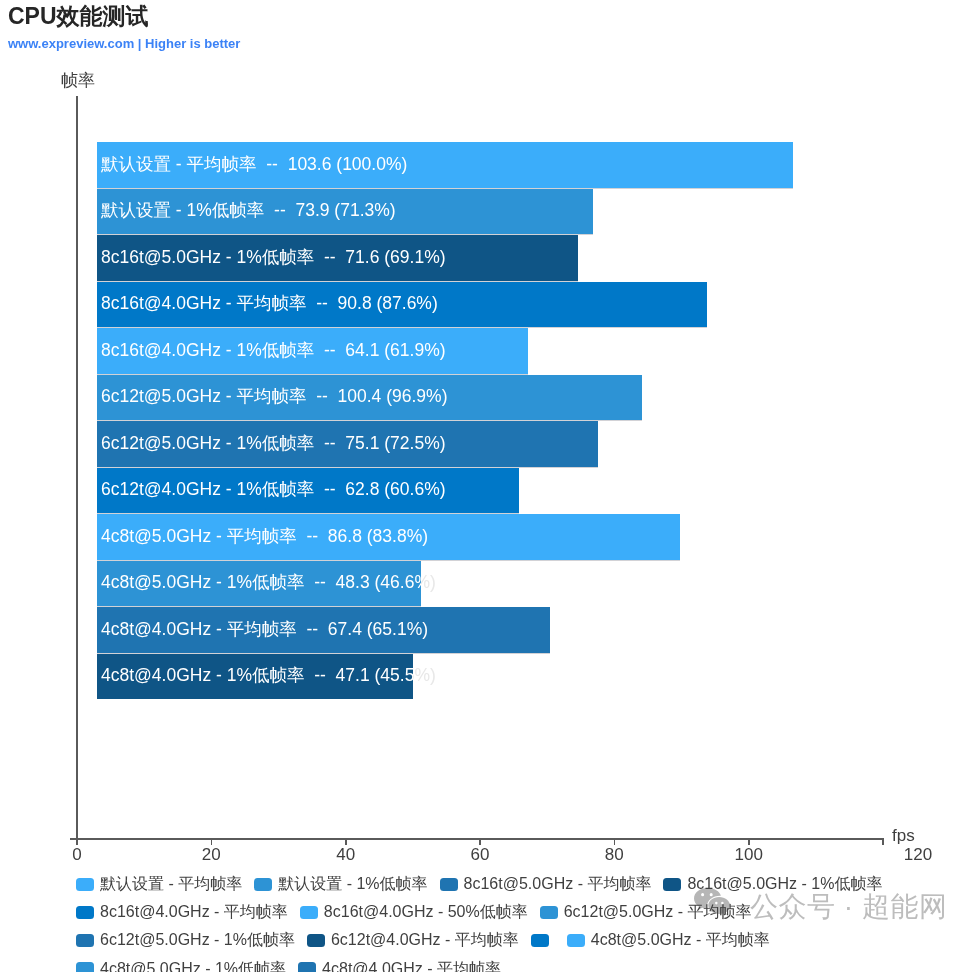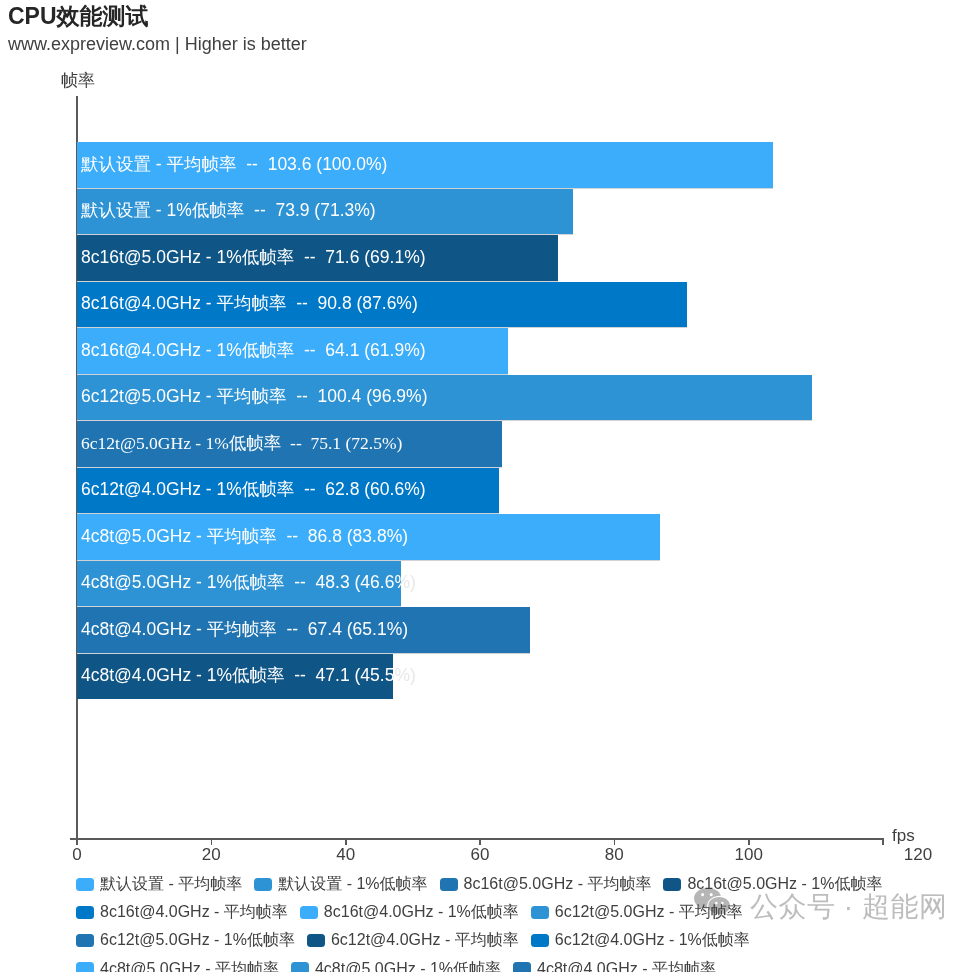--- a/index.html
+++ b/index.html
@@ -1,27 +1,27 @@
 <!DOCTYPE html>
 <html><head>
 <meta charset="utf-8">
 <style>
   html,body{margin:0;padding:0;}
   body{width:960px;height:972px;background:#ffffff;overflow:hidden;
        font-family:"Liberation Sans",sans-serif;-webkit-font-smoothing:antialiased;}
   #page{position:relative;width:960px;height:972px;}
   .title{position:absolute;left:8px;top:1px;font-size:23px;font-weight:bold;color:#262626;letter-spacing:0px;line-height:30px;}
-  .subtitle{position:absolute;left:8px;top:33px;font-size:18px;color:#404040;line-height:22px;}
+  .subtitle{position:absolute;left:8px;top:33px;font-size:13px;color:#3b82f6;line-height:22px;font-weight:bold;}
   .ylabel{position:absolute;left:61px;top:71px;font-size:17px;color:#3f3f3f;line-height:20px;}
   .yaxis{position:absolute;left:76px;top:96px;width:2px;height:743px;background:#5a5a5a;}
   .xaxis{position:absolute;left:70px;top:838px;width:814px;height:1.6px;background:#5a5a5a;}
   .tick{position:absolute;top:838px;width:1.6px;height:7px;background:#5a5a5a;}
   .ticklabel{position:absolute;top:846px;font-size:17px;color:#3f3f3f;transform:translateX(-50%);line-height:18px;}
   .fps{position:absolute;left:892px;top:827px;font-size:17px;color:#3f3f3f;line-height:18px;}
-  .bars{position:absolute;left:77px;top:142px;}
+  .bars{position:absolute;left:77px;top:142px;padding-left:20px;}
   .bar{position:relative;height:45.5px;margin-bottom:1px;}
   .barsepline{position:absolute;left:0;bottom:-1px;height:1px;width:100%;background:#d2d2d6;}
   .barfill{position:absolute;left:0;top:0;height:100%;width:100%;}
   .barclip{position:absolute;left:0;top:0;height:100%;width:100%;overflow:hidden;}
   .barlabel{position:absolute;left:4px;top:50%;transform:translateY(calc(-50% - 1.5px));font-size:17.5px;color:#fff;white-space:pre;line-height:20px;}
   .barghost{position:absolute;left:4px;top:50%;transform:translateY(calc(-50% - 1.5px));font-size:17.5px;color:#e8e8e8;white-space:pre;line-height:20px;z-index:-1;}
   .legend{position:absolute;left:76px;top:870px;width:813px;display:flex;flex-wrap:wrap;column-gap:12px;z-index:1;}
   .litem{display:flex;align-items:center;height:28.2px;flex:none;}
   .lsw{width:18px;height:13px;border-radius:3.5px;margin-right:6px;flex:none;}
   .ltxt{font-size:16px;color:#404040;white-space:pre;line-height:20px;}
@@ -89,29 +89,29 @@
         <div class="barsepline"></div>
       </div>
       <div class="bar" style="width: 430.538px;">
         <div class="barghost">8c16t@4.0GHz - 1%低帧率  --  64.1 (61.9%)</div>
         <div class="barfill" style="background: rgb(59, 173, 250);"></div>
         <div class="barclip">
           <div class="barlabel">8c16t@4.0GHz - 1%低帧率  --  64.1 (61.9%)</div>
         </div>
         <div class="barsepline"></div>
       </div>
-      <div class="bar" style="width: 735px;">
+      <div class="bar" style="width: 545px;">
         <div class="barghost">6c12t@5.0GHz - 平均帧率  --  100.4 (96.9%)</div>
         <div class="barfill" style="background: rgb(45, 147, 213);"></div>
         <div class="barclip">
           <div class="barlabel">6c12t@5.0GHz - 平均帧率  --  100.4 (96.9%)</div>
         </div>
         <div class="barsepline"></div>
       </div>
-      <div class="bar" style="width: 425px; font-family: Liberation Serif, serif;">
+      <div class="bar" style="width: 501px;">
         <div class="barghost">6c12t@5.0GHz - 1%低帧率  --  75.1 (72.5%)</div>
         <div class="barfill" style="background: rgb(31, 116, 177);"></div>
         <div class="barclip">
           <div class="barlabel">6c12t@5.0GHz - 1%低帧率  --  75.1 (72.5%)</div>
         </div>
         <div class="barsepline"></div>
       </div>
       <div class="bar" style="width: 421.807px;">
         <div class="barghost">6c12t@4.0GHz - 1%低帧率  --  62.8 (60.6%)</div>
         <div class="barfill" style="background: rgb(0, 120, 200);"></div>
@@ -168,37 +168,36 @@
       <div class="litem">
         <div class="lsw" style="background: rgb(15, 85, 134);"></div>
         <div class="ltxt">8c16t@5.0GHz - 1%低帧率</div>
       </div>
       <div class="litem">
         <div class="lsw" style="background: rgb(0, 120, 200);"></div>
         <div class="ltxt">8c16t@4.0GHz - 平均帧率</div>
       </div>
       <div class="litem">
         <div class="lsw" style="background: rgb(59, 173, 250);"></div>
-        <div class="ltxt">8c16t@4.0GHz - 1%低帧率</div>
+        <div class="ltxt">8c16t@4.0GHz - 50%低帧率</div>
       </div>
       <div class="litem">
         <div class="lsw" style="background: rgb(45, 147, 213);"></div>
         <div class="ltxt">6c12t@5.0GHz - 平均帧率</div>
       </div>
       <div class="litem">
         <div class="lsw" style="background: rgb(31, 116, 177);"></div>
         <div class="ltxt">6c12t@5.0GHz - 1%低帧率</div>
       </div>
       <div class="litem">
         <div class="lsw" style="background: rgb(15, 85, 134);"></div>
         <div class="ltxt">6c12t@4.0GHz - 平均帧率</div>
       </div>
       <div class="litem">
         <div class="lsw" style="background: rgb(0, 120, 200);"></div>
-        <div class="ltxt">6c12t@4.0GHz - 1%低帧率</div>
       </div>
       <div class="litem">
         <div class="lsw" style="background: rgb(59, 173, 250);"></div>
         <div class="ltxt">4c8t@5.0GHz - 平均帧率</div>
       </div>
       <div class="litem">
         <div class="lsw" style="background: rgb(45, 147, 213);"></div>
         <div class="ltxt">4c8t@5.0GHz - 1%低帧率</div>
       </div>
       <div class="litem">

